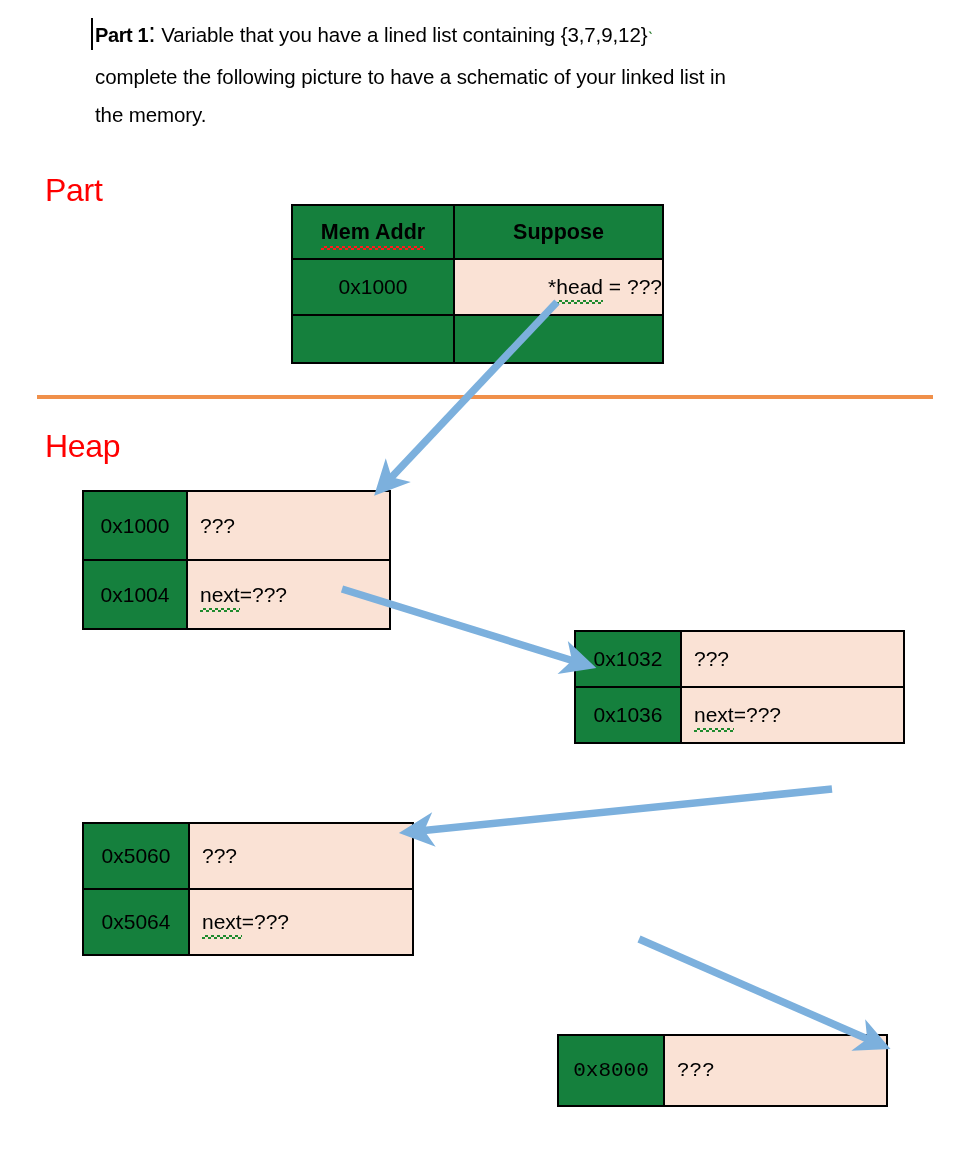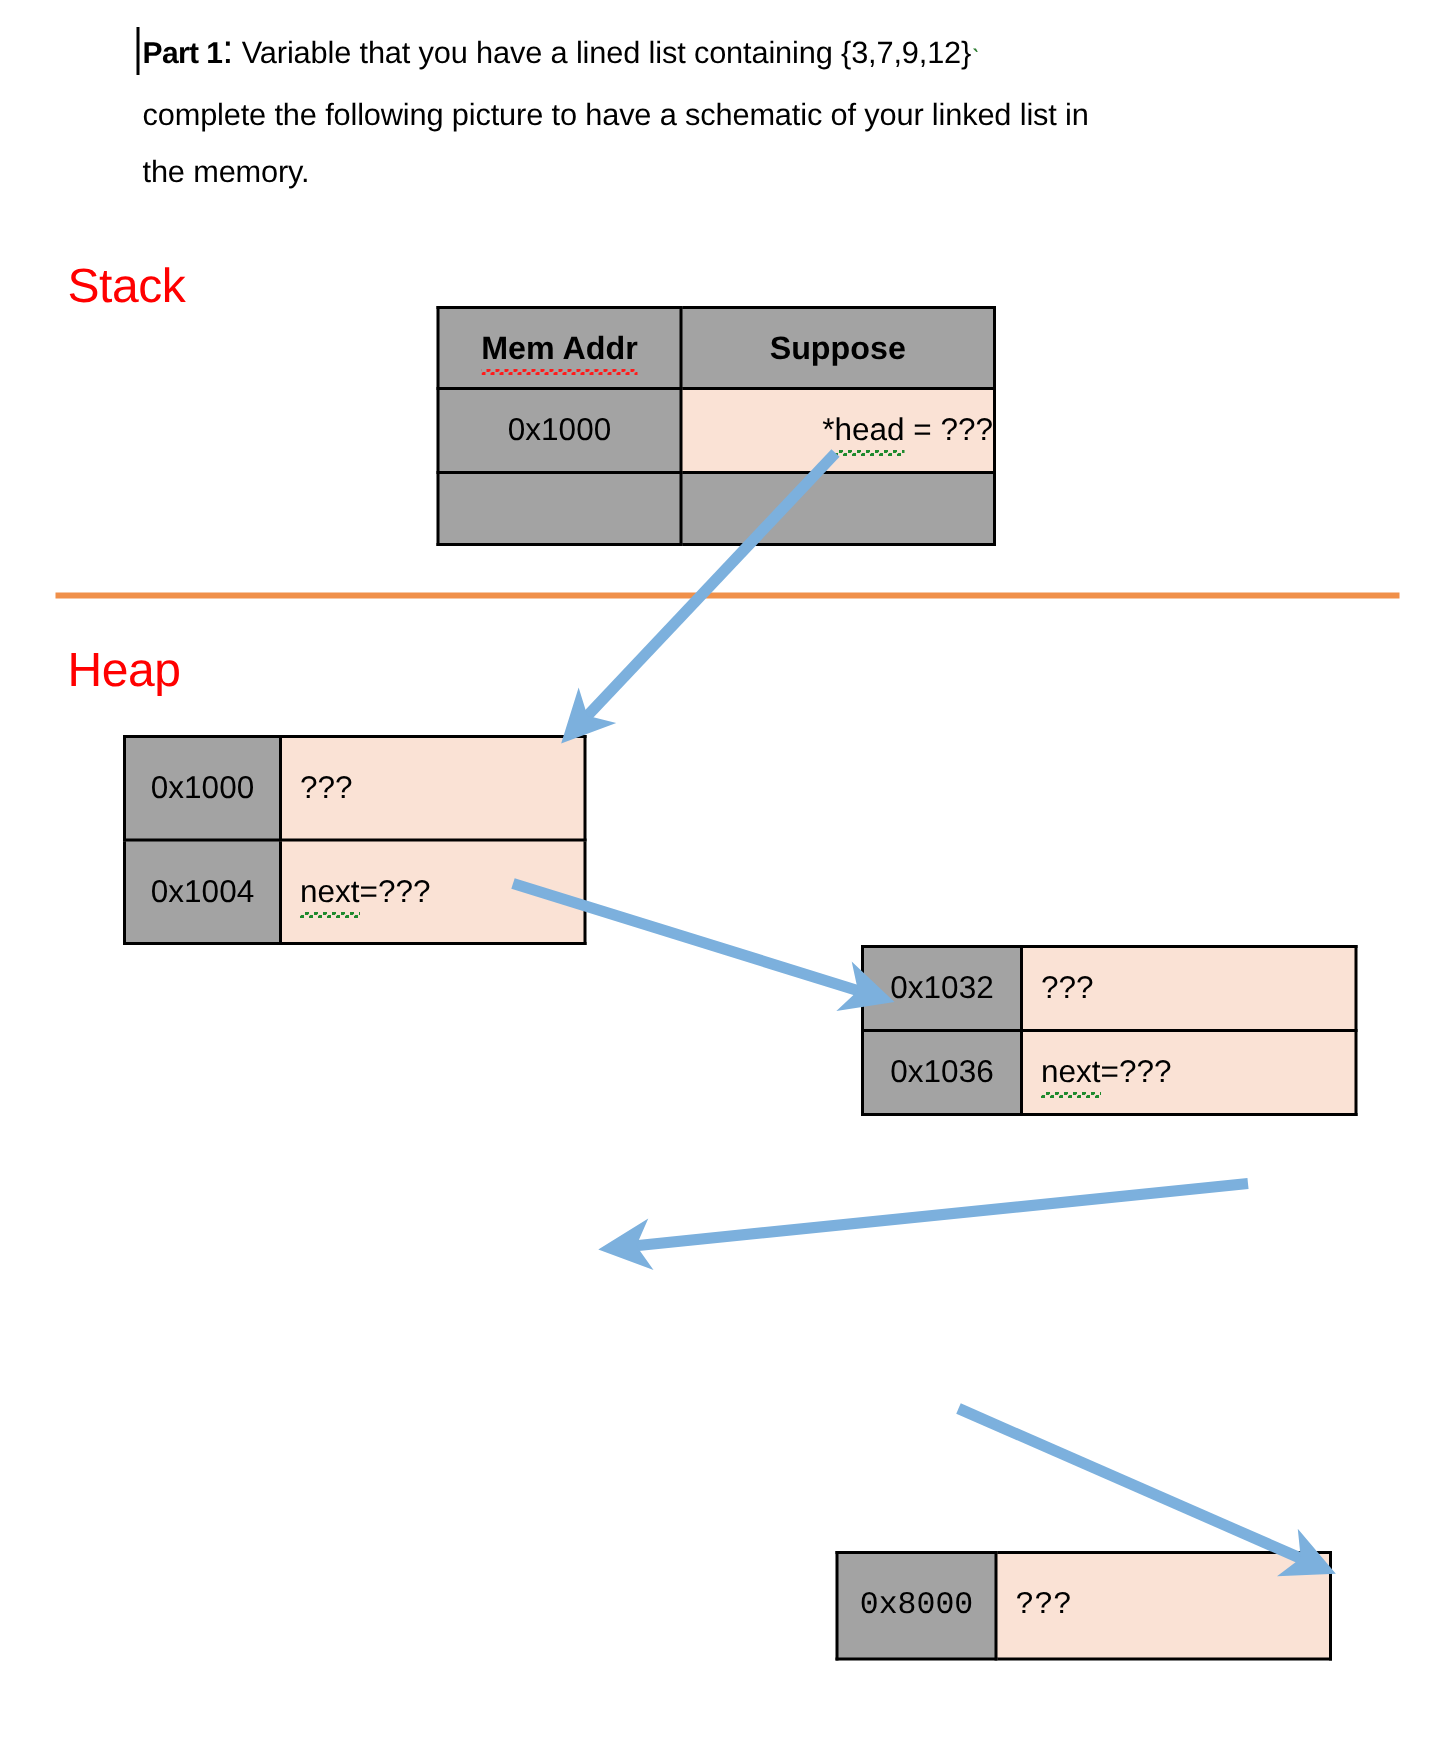--- a/index.html
+++ b/index.html
@@ -85,21 +85,21 @@
     background: #ffffff;
     table-layout: fixed;
   }
   .memtable td, .memtable th {
     border: 2.5px solid #000000;
     padding: 0;
     font-size: 21px;
     font-weight: normal;
     color: #000;
     vertical-align: middle;
-    background: #a3a3a3;
+    background: #15803d;
   }
   .fill-peach { background: #fae2d5 !important; }
 
   
   #stack-table { left: 291px; top: 204px; width: 371px; }
   #stack-table .col-addr { width: 162px; }
   #stack-table .col-var  { width: 209px; }
   #stack-table .hdr {
     height: 52px;
     text-align: center;
@@ -175,21 +175,21 @@
 
 <div id="canvas">
 
   <div class="prompt">
     <span class="caret"></span>
     <span class="part-label">Part 1</span><span class="part-colon">:</span><span> Variable that you have a lined list containing {3,7,9,12}</span><span class="green-mark">ˋ</span><br>
     <span>complete the following picture to have a schematic of your linked list in</span><br>
     <span>the memory.</span>
   </div>
 
-  <div class="section-label" id="stack-label">Stack</div>
+  <div class="section-label" id="stack-label">Part</div>
 
   <div id="divider"></div>
 
   <div class="section-label" id="heap-label">Heap</div>
 
   <table class="memtable" id="stack-table">
     <colgroup>
       <col class="col-addr">
         <col class="col-var">
     </colgroup>
@@ -244,20 +244,38 @@
       </tr>
       <tr>
         <td class="addr-col">0x1036</td>
         <td class="val-col fill-peach">
           <span class="squig squig-green">next</span><span>=???</span>
         </td>
       </tr>
     </tbody>
   </table>
 
+  <table class="memtable node" id="node-3">
+    <colgroup>
+        <col class="addr-col">
+        <col class="val-col">
+      </colgroup>
+    <tbody>
+      <tr>
+        <td class="addr-col">0x5060</td>
+        <td class="val-col fill-peach">???</td>
+      </tr>
+      <tr>
+        <td class="addr-col">0x5064</td>
+        <td class="val-col fill-peach">
+          <span class="squig squig-green">next</span><span>=???</span>
+        </td>
+      </tr>
+    </tbody>
+  </table>
 
   <table class="memtable node" id="node-4">
     <colgroup>
         <col class="addr-col">
         <col class="val-col">
       </colgroup>
     <tbody>
       <tr>
         <td class="addr-col">0x8000</td>
         <td class="val-col fill-peach">???</td>

